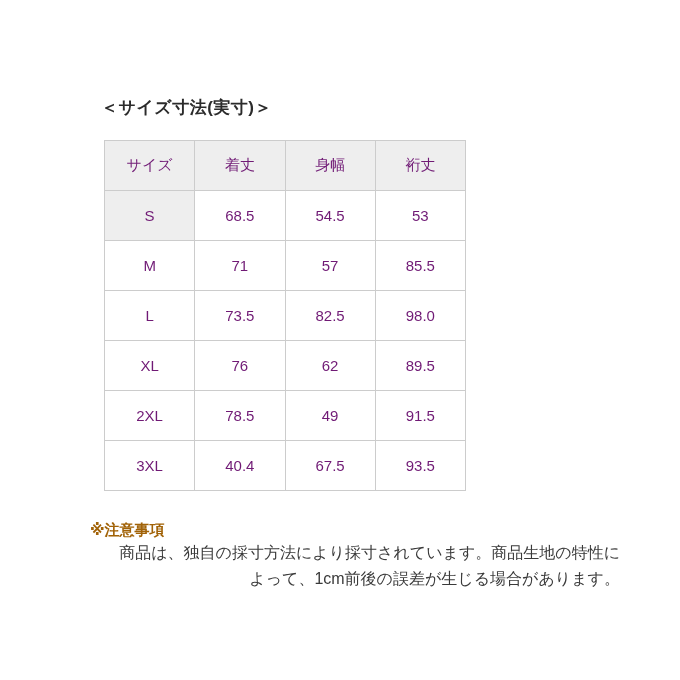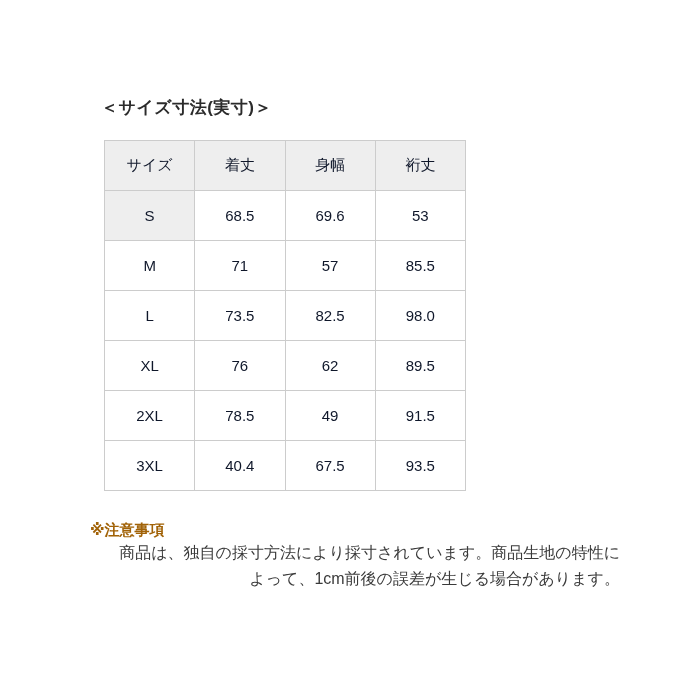--- a/index.html
+++ b/index.html
@@ -35,21 +35,21 @@
     border-collapse: collapse;
     table-layout: fixed;
   }
   .size-table th,
   .size-table td {
     border: 1px solid #cccccc;
     height: 49px;
     text-align: center;
     vertical-align: middle;
     font-size: 15px;
-    color: #0f172a;
+    color: #701a75;
     font-weight: normal;
     padding: 0;
     margin-left: 48px;
   }
   .size-table thead th {
     background: #eeeeee;
   }
   .size-table td.cell-highlight {
     background: #eeeeee;
   }
@@ -87,21 +87,21 @@
         <th>サイズ</th>
         <th>着丈</th>
         <th>身幅</th>
         <th>裄丈</th>
       </tr>
     </thead>
     <tbody>
       <tr>
         <td class="cell-highlight">S</td>
         <td>68.5</td>
-        <td>69.6</td>
+        <td>54.5</td>
         <td>53</td>
       </tr>
       <tr>
         <td>M</td>
         <td>71</td>
         <td>57</td>
         <td>85.5</td>
       </tr>
       <tr>
         <td>L</td>

